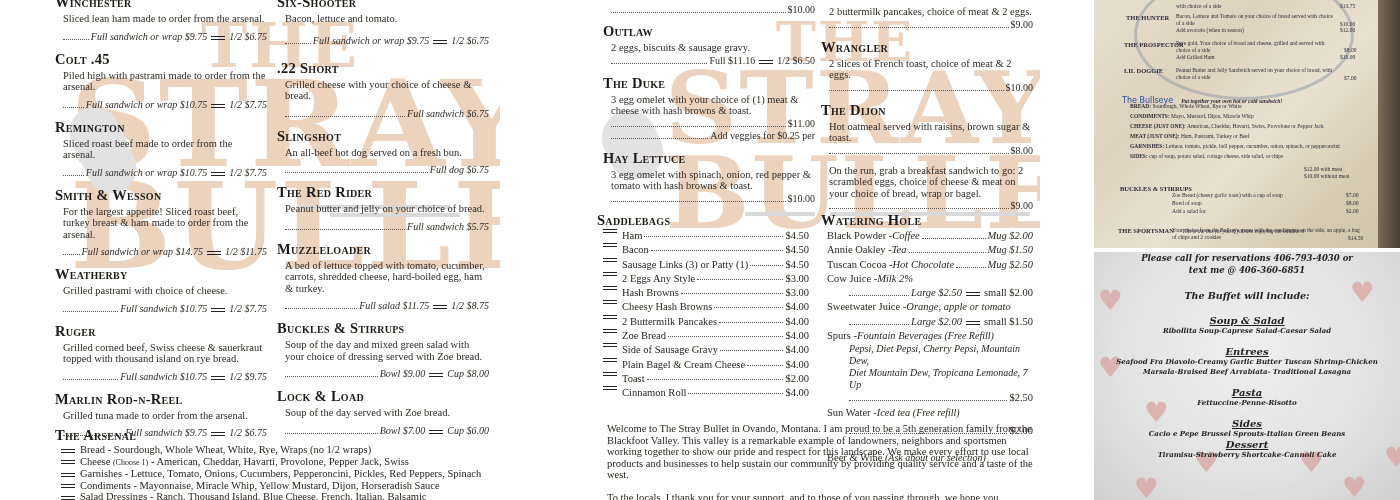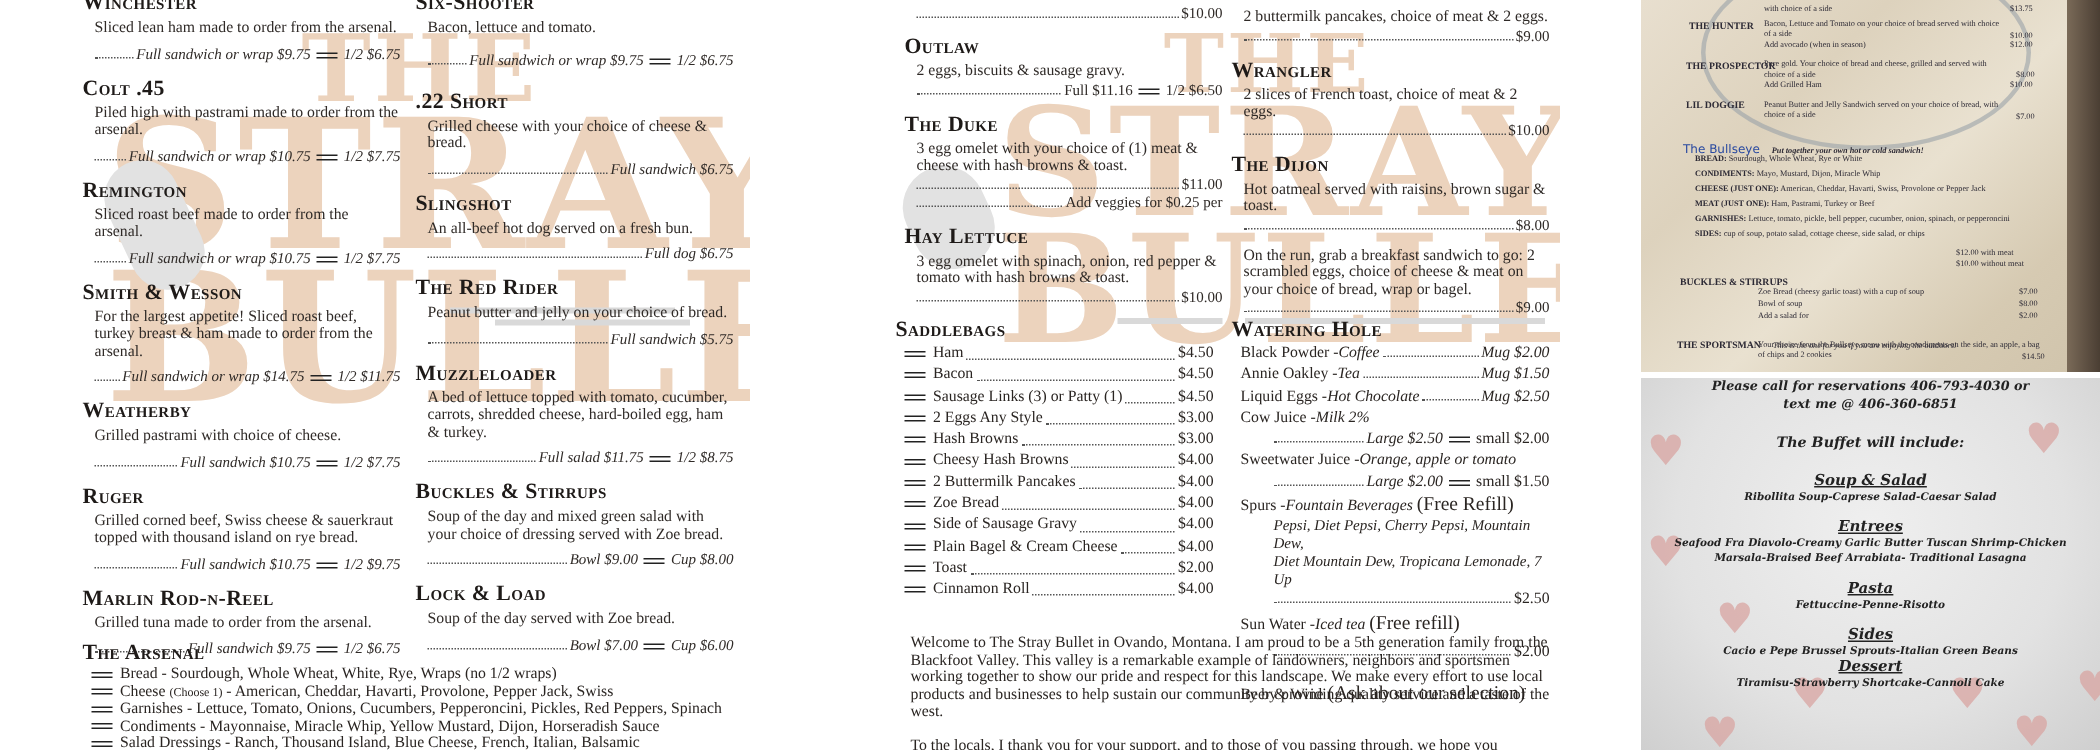--- a/index.html
+++ b/index.html
@@ -29,28 +29,28 @@
 
   #col-left-a { left: 55px; top: -6px; width: 212px; }
   #col-left-b { left: 277px; top: -6px; width: 212px; }
   #arsenal { left: 55px; top: 427px; width: 440px; }
   .arsenal-line { font-size: 10.5px; line-height: 11.5px; padding-left: 6px; white-space: nowrap; }
   .arsenal-line .dbl { margin: 0 5px 0 0; }
 
   #col-mid-a { left: 8px; top: -6px; width: 212px; }
   #col-mid-b { left: 226px; top: -6px; width: 212px; }
 
-  .list-row { font-size: 10.5px; line-height: 14.3px; display: flex; align-items: center; padding-left: 6px; }
+  .list-row { font-size: 10.5px; line-height: 14.3px; display: flex; align-items: flex-start; padding-left: 6px; }
   .list-row .dots { flex: 1; border-bottom: 1px dotted #555; margin: 0 2px; height: 8px; }
   .list-row .dbl { margin: 0 5px 0 0; }
   .drink-row { font-size: 10.5px; line-height: 14.3px; padding-left: 6px; display: flex; align-items: baseline; }
   .drink-row .dots { flex: 1; border-bottom: 1px dotted #555; margin: 0 2px; height: 8px; }
   .drink-row i, .drink-sub i { font-style: italic; }
   .drink-sub { font-size: 10px; line-height: 12px; padding-left: 28px; font-style: italic; }
-  .small-note { font-size: 13px; }
+  .small-note { font-size: 10px; font-style: italic; }
   .welcome { position: absolute; left: 12px; top: 423px; width: 428px; font-size: 10.5px; line-height: 11.5px; z-index: 1; color: #2a2522; }
   .welcome p { margin-bottom: 11px; }
 
   
   #photo-top { position: absolute; left: 1094px; top: 0; width: 306px; height: 248px; background: linear-gradient(135deg, #e8dfcf 0%, #ddd2bd 30%, #e9e1d0 55%, #d6cab2 80%, #cfc3ab 100%); overflow: hidden; }
   #photo-top::after { content: ""; position: absolute; right: 0; top: 0; width: 22px; height: 248px; background: linear-gradient(90deg, #7a6a58, #4a3e33); }
   .oval { position: absolute; left: 40px; top: -30px; width: 220px; height: 130px; border: 3px solid #9aa1a8; border-radius: 50%; opacity: 0.6; }
   .photo-text { position: absolute; font-family: "Liberation Serif", serif; color: #2d2a35; z-index: 2; }
   .pt-name { font-weight: bold; font-size: 6.5px; }
   .pt-desc { font-size: 5.5px; line-height: 7px; }
@@ -390,21 +390,21 @@
         <span class="dots"></span>
         <i>Mug $2.00</i>
       </div>
     <div class="drink-row">
         <span>Annie Oakley - </span>
         <i>Tea</i>
         <span class="dots"></span>
         <i>Mug $1.50</i>
       </div>
     <div class="drink-row">
-        <span>Liquid Eggs - </span>
+        <span>Tuscan Cocoa - </span>
         <i>Hot Chocolate</i>
         <span class="dots"></span>
         <i>Mug $2.50</i>
       </div>
     <div class="drink-row">
         <span>Cow Juice - </span>
         <i>Milk 2%</i>
       </div>
     <div class="drink-row">
         <span class="dots" style="margin-left:22px;"></span>

